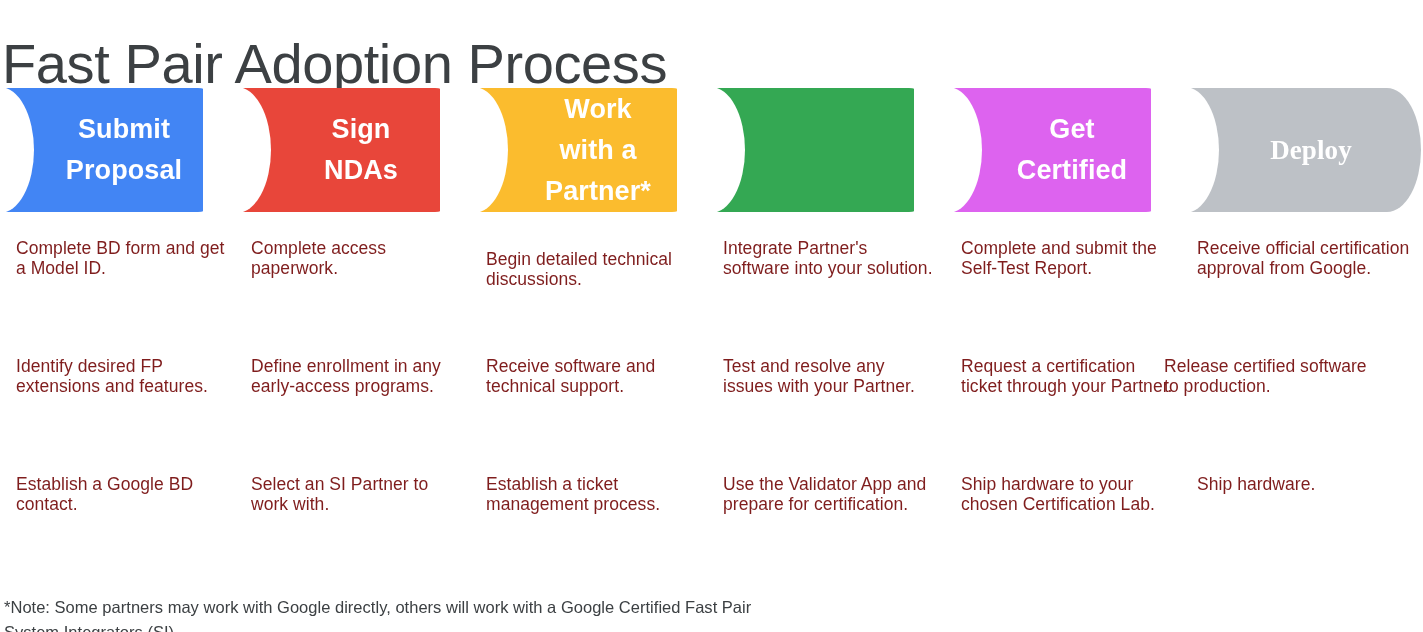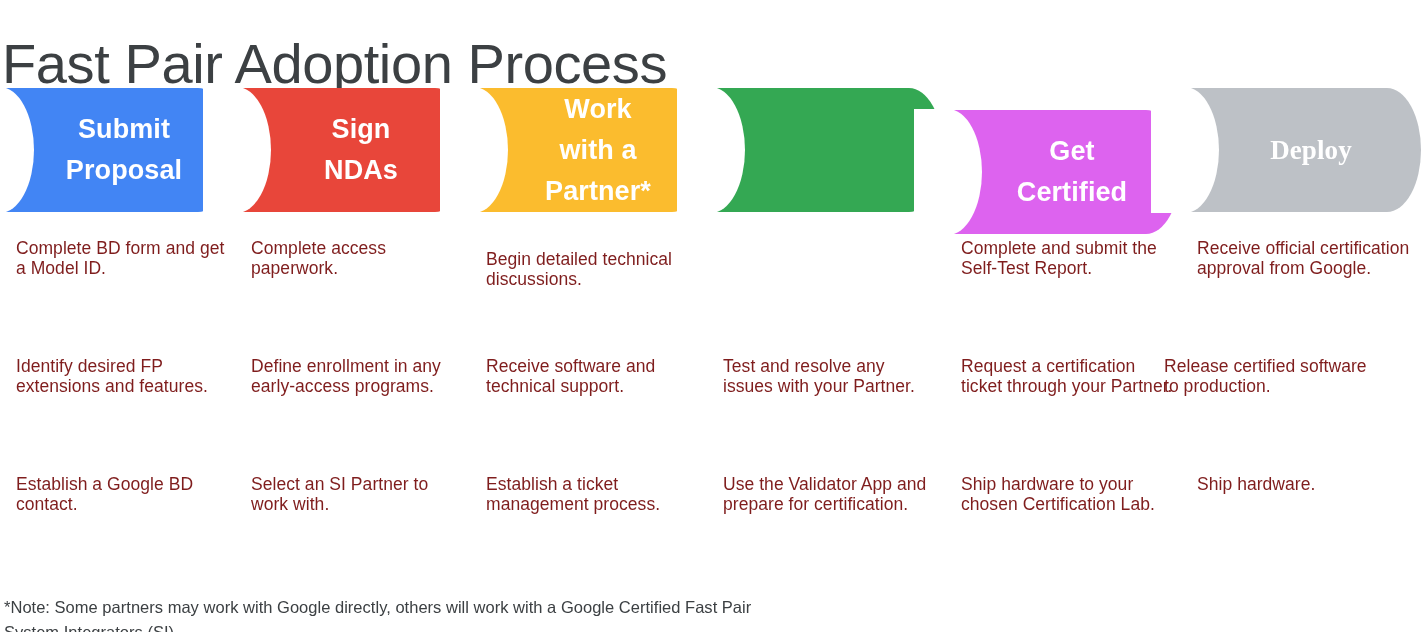--- a/index.html
+++ b/index.html
@@ -167,21 +167,21 @@
 with a
 Partner*</div>
     </div>
     <div class="chevron" style="left: 711px; width: 232px;">
       <div class="body">
         <div class="slab" style="background: rgb(52, 168, 83);"></div>
         <div class="nose" style="background: rgb(52, 168, 83);"></div>
         <div class="notch"></div>
       </div>
     </div>
-    <div class="chevron" style="left: 948px; width: 232px; margin-top: 22px;">
+    <div class="chevron" style="left: 948px; width: 232px;">
       <div class="body">
         <div class="slab" style="background: rgb(221, 99, 239);"></div>
         <div class="nose" style="background: rgb(221, 99, 239);"></div>
         <div class="notch"></div>
       </div>
       <div class="label">Get
 Certified</div>
     </div>
     <div class="chevron flat-end" style="left: 1185px; width: 236px; font-family: Liberation Serif, serif;">
       <div class="body">
@@ -191,20 +191,21 @@
       </div>
       <div class="label">Deploy</div>
     </div>
   </div>
 
 <div id="detail-grid">
     <div class="detail-row">
       <div class="detail-cell" style="left: 16px;">Complete BD form and get a Model ID.</div>
       <div class="detail-cell" style="left: 251px;">Complete access paperwork.</div>
       <div class="detail-cell" style="left: 486px; margin-top: 11px;">Begin detailed technical discussions.</div>
+      <div class="detail-cell" style="left: 723px;">Integrate Partner's software into your solution.</div>
       <div class="detail-cell" style="left: 961px;">Complete and submit the Self-Test Report.</div>
       <div class="detail-cell" style="left: 1197px;">Receive official certification approval from Google.</div>
     </div>
     <div class="detail-row">
       <div class="detail-cell" style="left: 16px;">Identify desired FP extensions and features.</div>
       <div class="detail-cell" style="left: 251px;">Define enrollment in any early-access programs.</div>
       <div class="detail-cell" style="left: 486px;">Receive software and technical support.</div>
       <div class="detail-cell" style="left: 723px;">Test and resolve any issues with your Partner.</div>
       <div class="detail-cell" style="left: 961px;">Request a certification ticket through your Partner.</div>
       <div class="detail-cell" style="left: 1164px;">Release certified software to production.</div>

